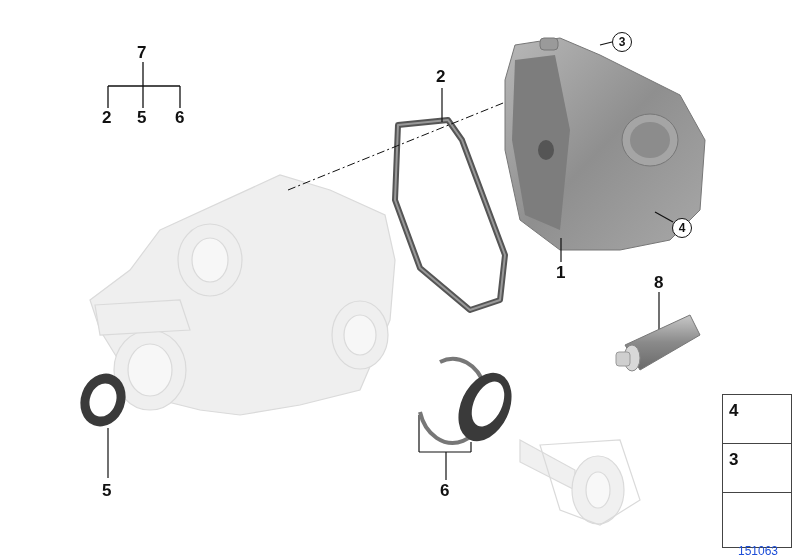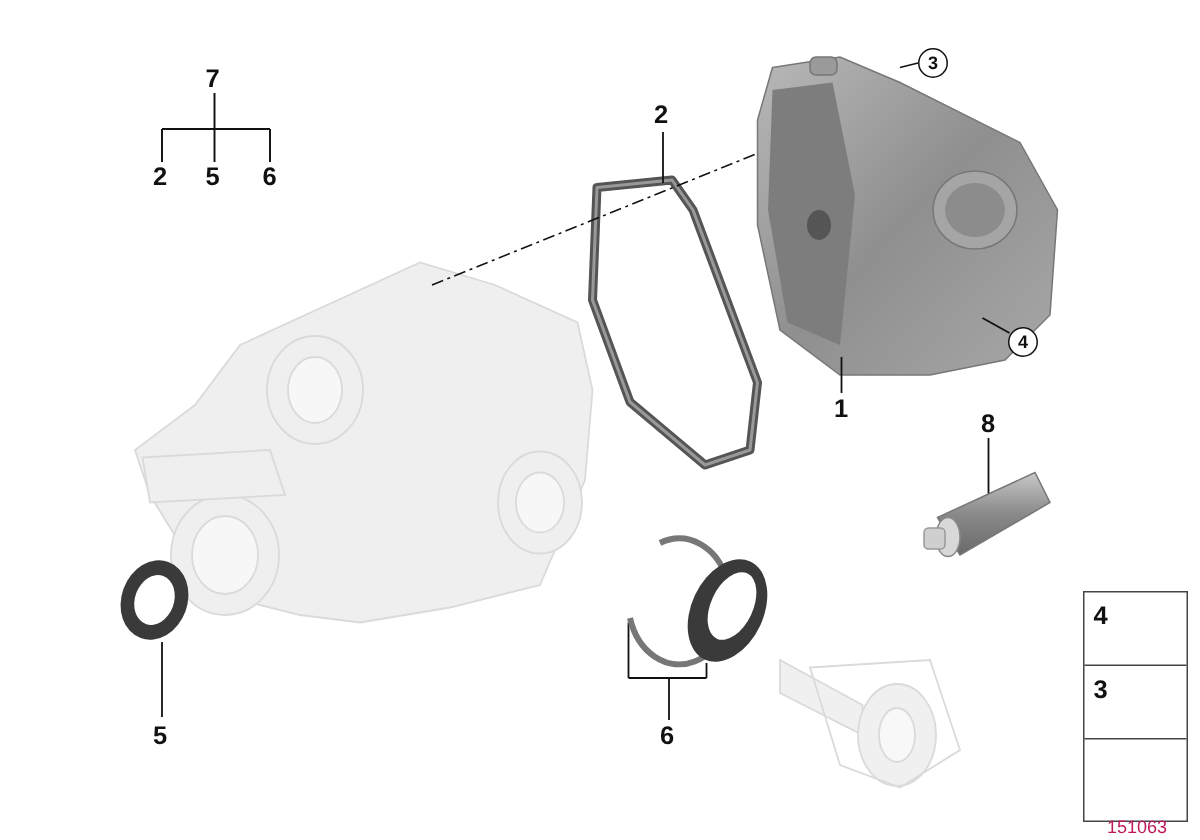--- a/index.html
+++ b/index.html
@@ -3,21 +3,21 @@
 <meta charset="utf-8">
 <style>
   html, body { margin: 0; padding: 0; background: #ffffff; }
   body { width: 800px; height: 560px; position: relative; overflow: hidden; font-family: "Liberation Sans", sans-serif; }
   svg.diagram { position: absolute; left: 0; top: 0; }
   .callout { position: absolute; font-weight: bold; font-size: 17px; color: #111; line-height: 1; }
   .circled { position: absolute; width: 18px; height: 18px; border: 1.5px solid #111; border-radius: 50%; background: #fff; font-weight: bold; font-size: 12px; text-align: center; line-height: 18px; color: #111; }
   .legend-box { position: absolute; left: 722px; top: 394px; width: 68px; height: 152px; border: 1px solid #444; background: #fff; }
   .legend-cell { position: absolute; left: 0; width: 68px; border-bottom: 1px solid #444; }
   .legend-num { position: absolute; left: 6px; top: 6px; font-weight: bold; font-size: 17px; color: #111; }
-  .doc-id { position: absolute; left: 738px; top: 544px; font-size: 12px; color: #be185d; }
+  .doc-id { position: absolute; left: 738px; top: 544px; font-size: 12px; color: #1d4ed8; }
 </style>
 </head>
 <body>
 
 <svg class="diagram" width="800" height="560" viewBox="0 0 800 560">
   <defs>
     <linearGradient id="coverGrad" x1="0" y1="0" x2="1" y2="1">
       <stop offset="0" stop-color="#b8b8b8"></stop>
       <stop offset="0.5" stop-color="#8f8f8f"></stop>
       <stop offset="1" stop-color="#a8a8a8"></stop>

